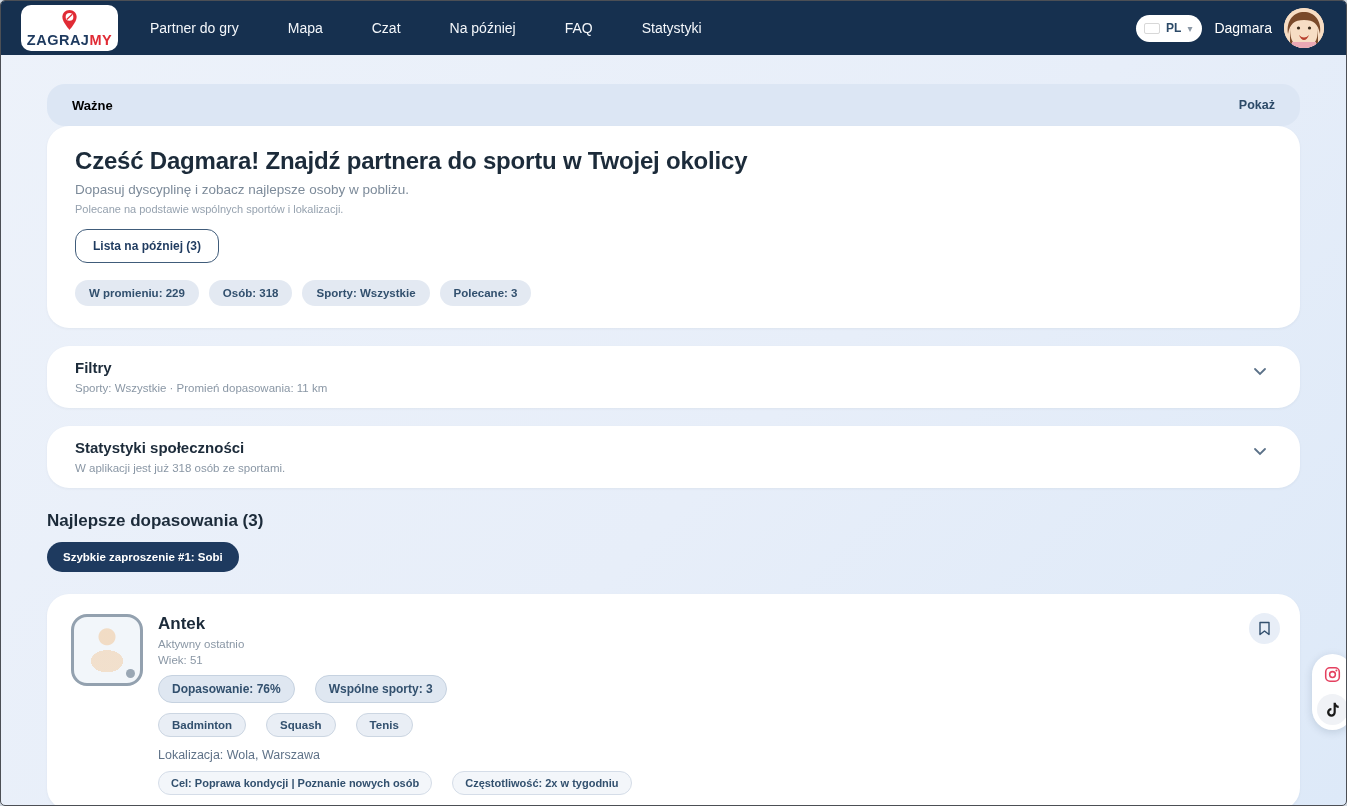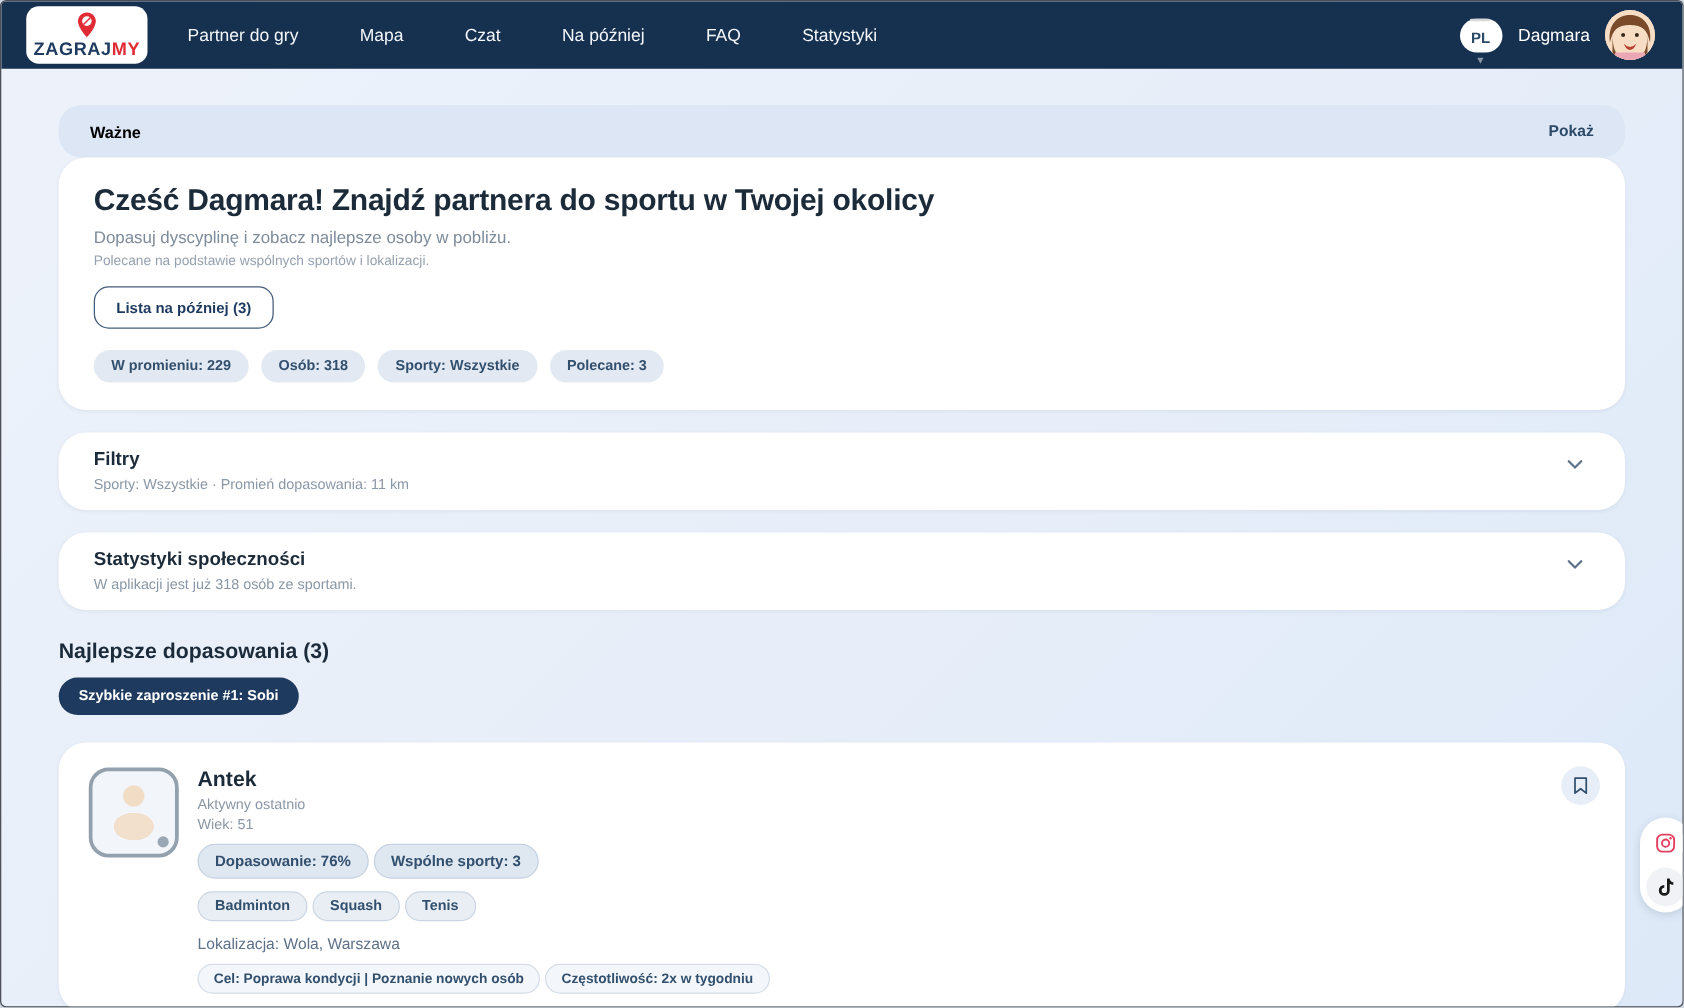--- a/index.html
+++ b/index.html
@@ -24,21 +24,21 @@
   .logo-text .p1 { color:#1e3a5f; }
   .logo-text .p2 { color:#e02b35; }
   .nav-links { display:flex; list-style:none; margin-left:32px; gap:0; }
   .nav-links li {
     color:#f4f7fb; font-size:14px; padding:8px 0; margin-right:49px;
     cursor:pointer; white-space:nowrap;
   }
   .nav-right { margin-left:auto; display:flex; align-items:center; gap:12px; }
   .lang-pill {
     background:#ffffff; border-radius:999px; height:27px; padding:0 10px 0 8px;
-    display:flex; align-items:center; gap:6px; cursor:pointer;flex-direction:column;
+    display:flex; align-items:center; gap:6px; cursor:pointer;
   }
   .flag { width:16px; height:11px; border-radius:2px; overflow:hidden; border:1px solid #d8d8d8; display:inline-block; }
   .flag .top { height:50%; background:#fff; }
   .flag .bot { height:50%; background:#dc143c; }
   .lang-code { font-size:12px; font-weight:bold; color:#2c4a68; }
   .lang-chevron { font-size:10px; color:#8a97a5; }
   .nav-username { color:#ffffff; font-size:14px; }
   .nav-avatar {
     width:40px; height:40px; border-radius:50%; background:#f7ddc4; overflow:hidden; cursor:pointer;
     flex:0 0 auto;
@@ -92,21 +92,21 @@
       radial-gradient(circle at 50% 30%, rgba(240,160,74,.30) 0 8px, rgba(240,160,74,0) 9px),
       radial-gradient(ellipse 16px 11px at 50% 67%, rgba(240,160,74,.26) 0 100%, rgba(240,160,74,0) 101%),
       #f2f6fa;
   }
   .m-avatar .status-dot {
     position:absolute; right:5px; bottom:5px; width:9px; height:9px; border-radius:50%; background:#9aa7b4;
   }
   .m-info { margin-left:15px; }
   .m-name { font-size:17px; font-weight:bold; color:#1c2b3a; }
   .m-activity, .m-age { font-size:11.5px; color:#8a97a5; margin-top:4px; }
-  .m-info .chip-row { margin-top:9px; gap:4px; }
+  .m-info .chip-row { margin-top:9px; gap:20px; }
   .chip.match-chip { background:#dfe7f1; border:1px solid #c6d2e0; font-size:12px; padding:6px 13px; }
   .chip.sport-chip { background:#e9eef5; border:1px solid #ccd6e2; font-size:11.5px; padding:5px 13px; }
   .m-location { font-size:12.5px; color:#5f7288; margin-top:11px; }
   .chip.detail-chip { background:#f3f6fa; border:1px solid #d5dde8; font-size:11px; padding:5px 12px; }
   .bookmark-btn {
     position:absolute; top:19px; right:20px; width:31px; height:31px; border-radius:50%;
     background:#e8eef7; border:none; display:flex; align-items:center; justify-content:center; cursor:pointer;
   }
   
   .social-dock {

